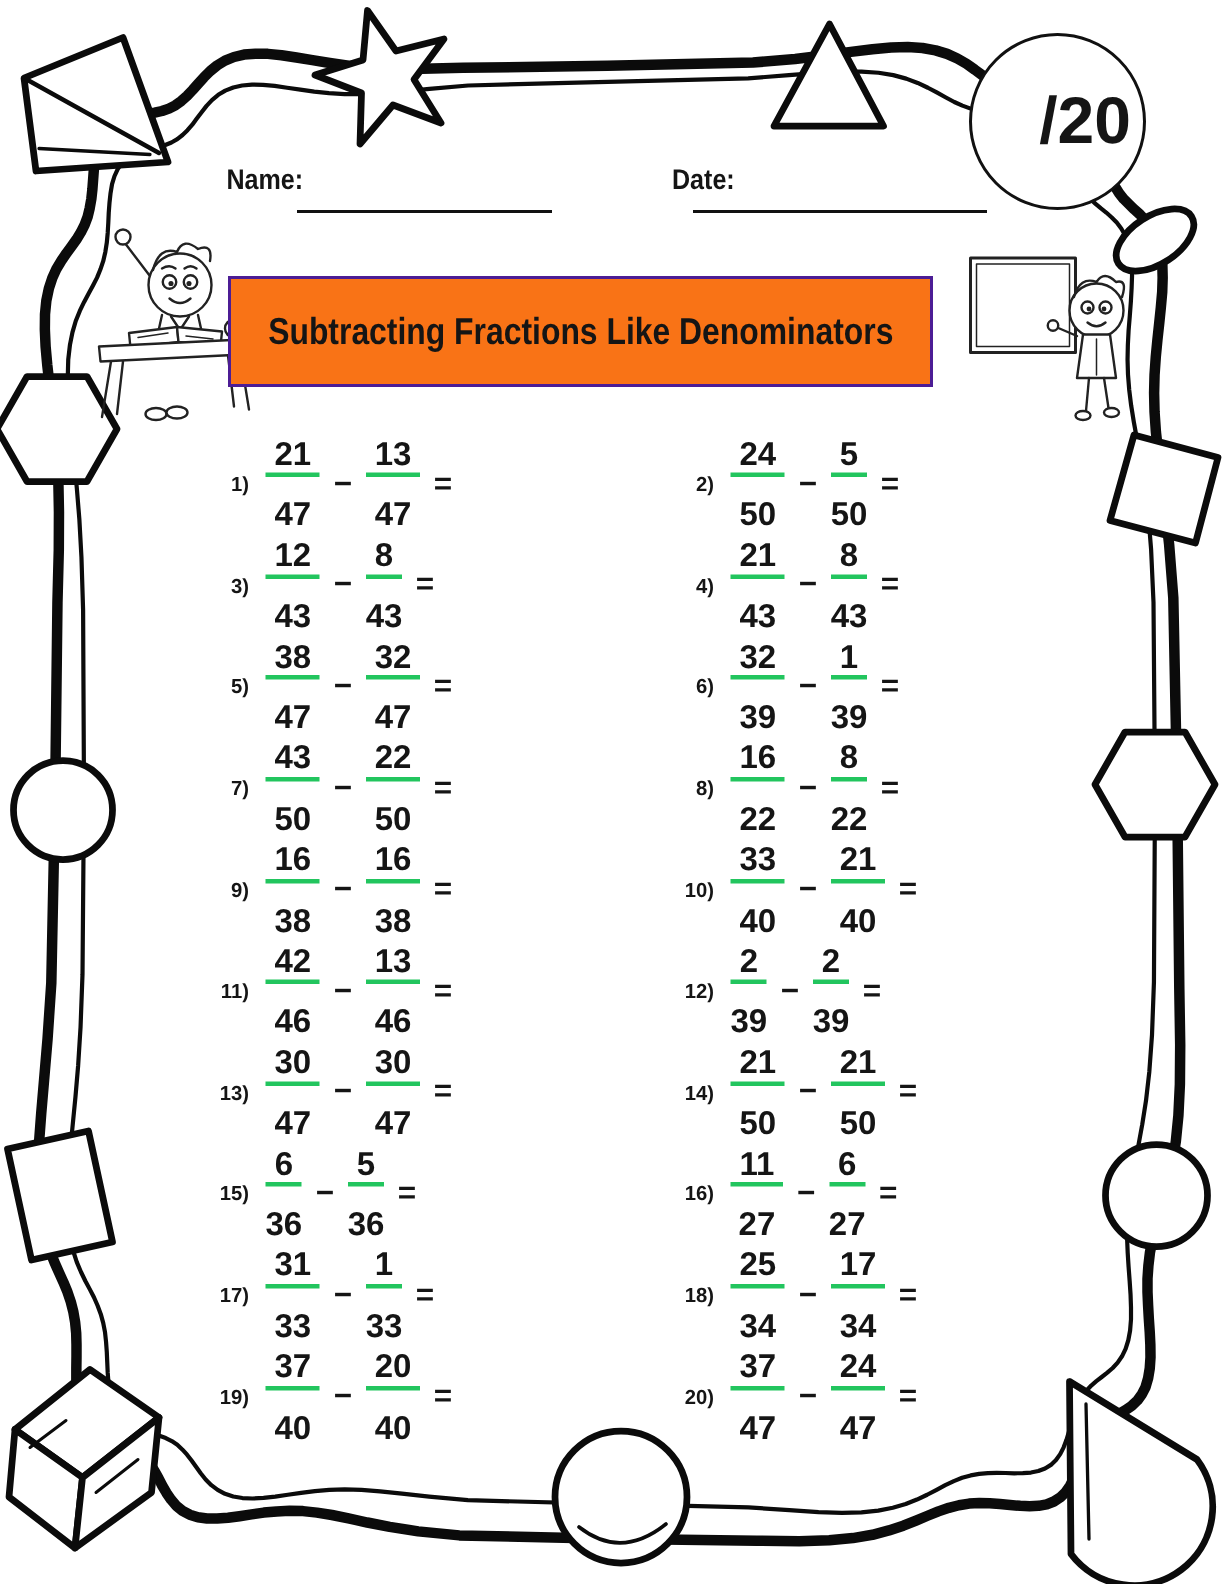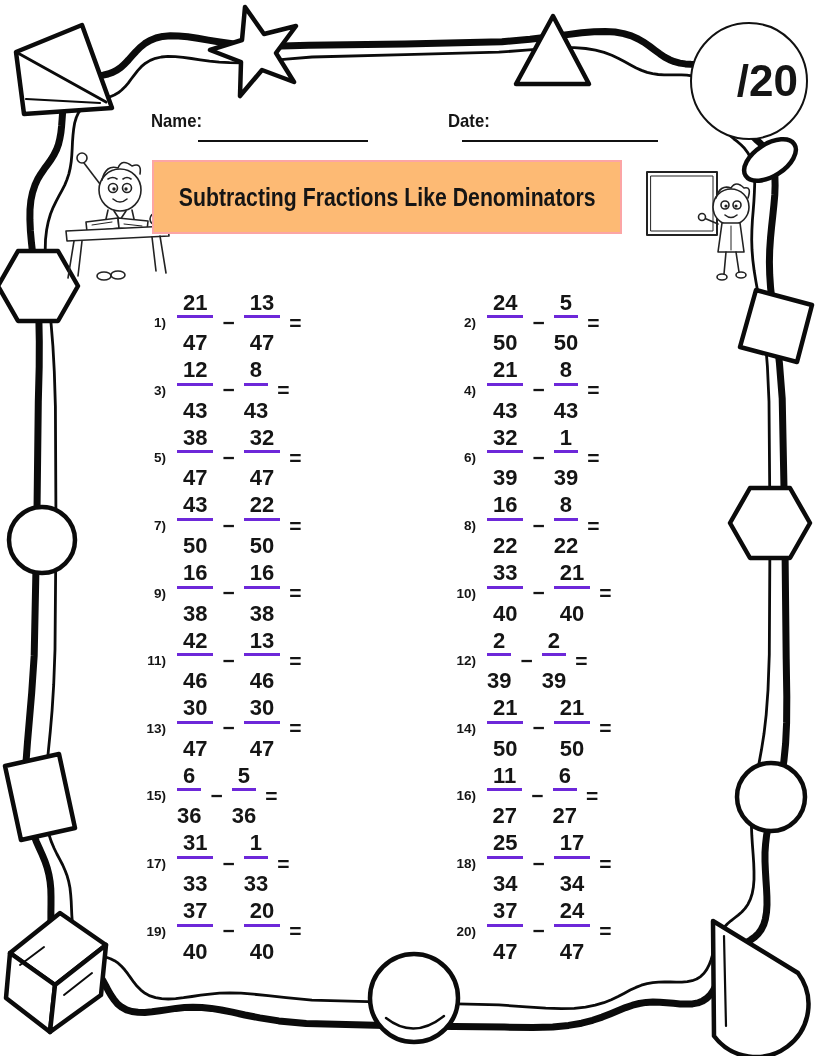--- a/index.html
+++ b/index.html
@@ -5,34 +5,34 @@
   html,body{margin:0;padding:0;background:#fff;}
   .page{position:relative;width:816px;height:1056px;background:#fff;overflow:hidden;
         font-family:"Liberation Sans","DejaVu Sans",sans-serif;color:#151515;}
   svg.deco{position:absolute;left:0;top:0;z-index:0;}
   .kid-svg{position:absolute;z-index:1;}
   .abs{position:absolute;}
   .condensed{display:inline-block;transform:scaleX(.88);transform-origin:left center;white-space:nowrap;}
   .condensed-c{display:inline-block;transform:scaleX(.85);transform-origin:center center;white-space:nowrap;}
   .hdr-label{font-weight:bold;font-size:19px;z-index:2;margin-left:48px;}
   .blank{border-bottom:2px solid #111;height:1px;z-index:2;}
-  .title-box{left:152px;top:160px;width:466px;height:70px;border:2px solid #fca5a5;
-             display:flex;align-items:center;justify-content:center;z-index:2;background:#fdba74;}
+  .title-box{left:152px;top:184px;width:466px;height:70px;border:2px solid #4c1d95;
+             display:flex;align-items:center;justify-content:center;z-index:2;background:#f97316;}
   .title-box .t{font-weight:bold;font-size:25px;}
   .instruction{left:140px;top:254px;width:500px;text-align:center;font-weight:bold;font-size:20px;z-index:2;}
   .instruction .condensed-c{transform:scaleX(.9);}
-  .score-circle{left:690px;top:22px;width:118px;height:118px;border:2px solid #111;border-radius:50%;
+  .score-circle{left:646px;top:22px;width:118px;height:118px;border:2px solid #111;border-radius:50%;
                 background:#fff;box-sizing:border-box;display:flex;align-items:center;justify-content:flex-end;
                 padding-right:8px;font-weight:bold;font-size:44px;z-index:2;}
   .problems{left:142px;top:289px;display:grid;grid-template-columns:218px 218px;column-gap:92px;
             grid-auto-rows:67.6px;z-index:2;position:absolute;}
   .problem{display:flex;align-items:center;height:100%;}
   .pnum{width:24px;text-align:right;margin-right:11px;font-size:13.5px;font-weight:bold;}
   .frac{display:inline-flex;flex-direction:column;align-items:center;font-weight:bold;font-size:22px;line-height:1.08;}
-  .frac .fnum{border-bottom:3px solid #6d28d9;padding:0 6px 1px;}
+  .frac .fnum{border-bottom:3px solid #22c55e;padding:0 6px 1px;}
   .frac .fden{padding-top:13px;}
   .op{margin:0 9px;font-weight:bold;font-size:21px;}
   .answer-space{width:34px;height:30px;margin-left:4px;}
 </style>
 </head>
 <body>
 
 <div class="page">
 
   <svg class="deco" width="816" height="1056" viewBox="0 0 816 1056">

